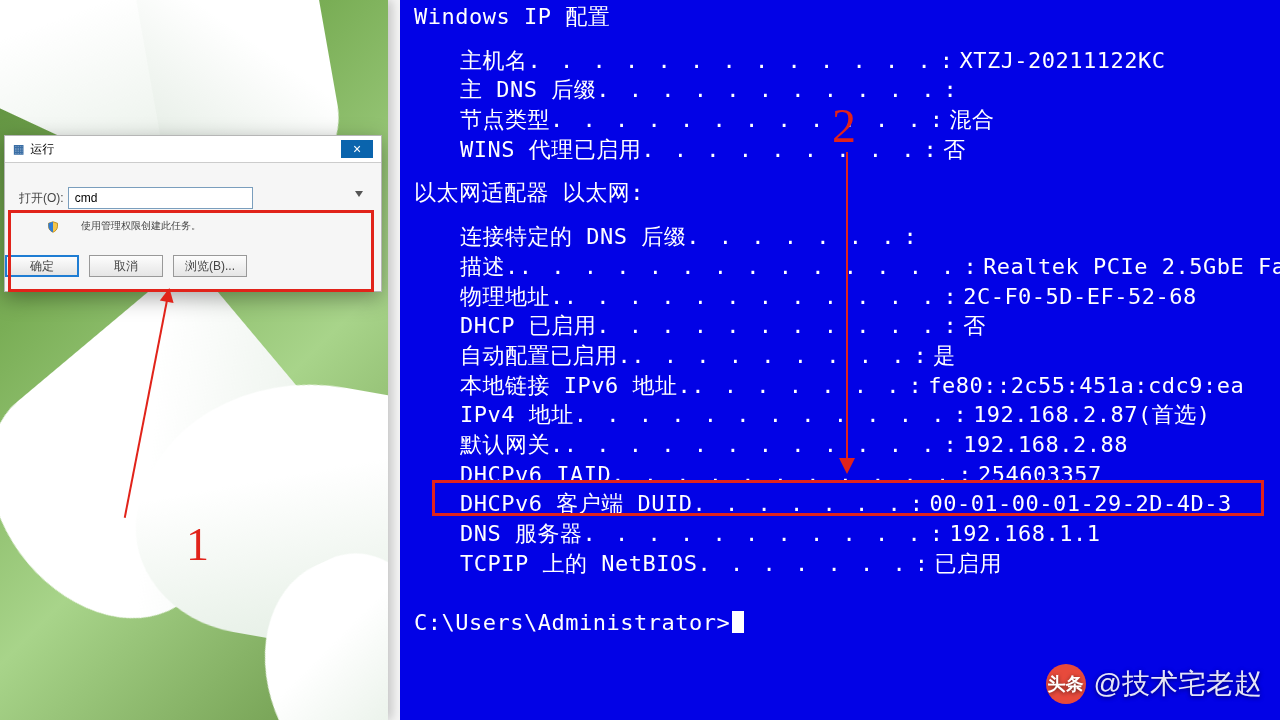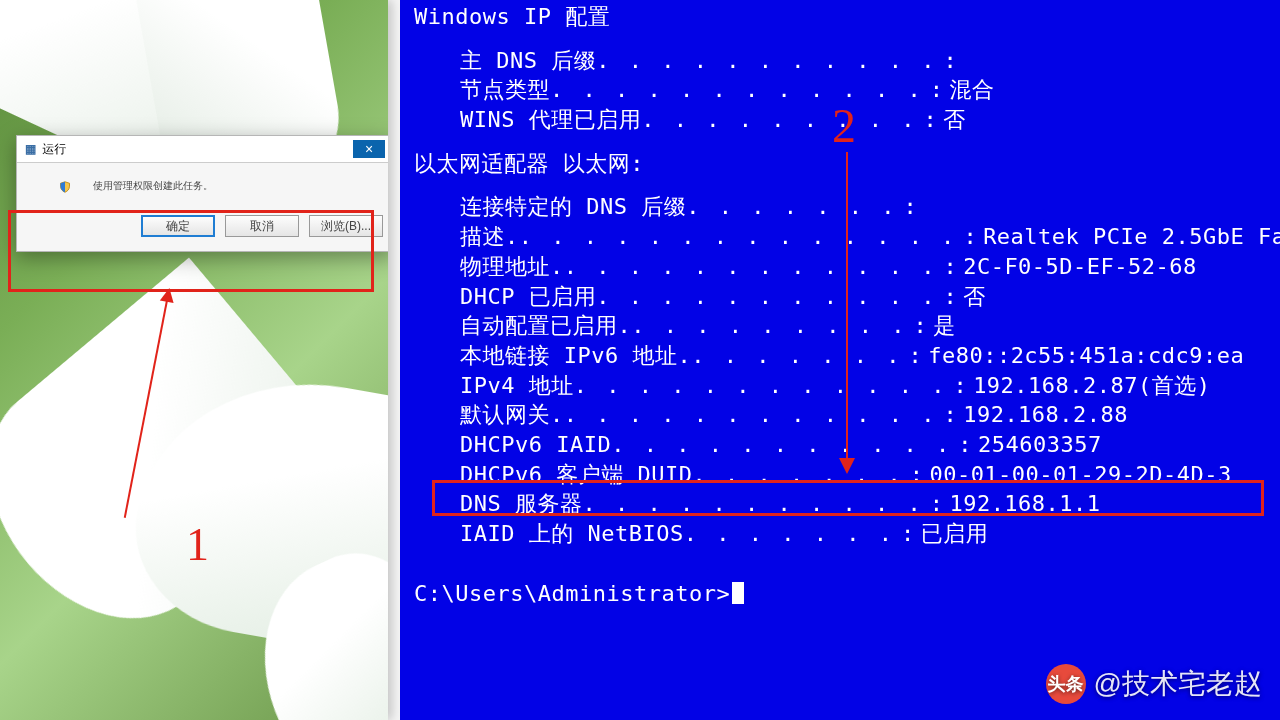--- a/index.html
+++ b/index.html
@@ -26,21 +26,21 @@
         border-radius: 60% 0 0 60% / 100% 0 0 100%; transform:rotate(-40deg);
         background: linear-gradient(135deg,#fff 50%,#e8f0e8 100%); }
   .p4 { left:140px; top:380px; width:300px; height:260px;
         border-radius: 80% 0 0 50%; transform:rotate(10deg);
         background: linear-gradient(160deg,#fff 40%,#e0ece0 100%); }
   .p5 { left:260px; top:560px; width:180px; height:200px;
         border-radius:60% 40% 40% 60%/70% 40% 60% 40%; transform:rotate(-25deg);
         background: linear-gradient(160deg,#fff 40%,#e0ece0 100%); }
 
   .run-dialog {
-    position: absolute; left: 16px; top: 135px; width: 378px;
+    position: absolute; left: 4px; top: 135px; width: 378px;
     background: #f6f6f6; border: 1px solid #b6b6b6;
     box-shadow: 0 6px 20px rgba(0,0,0,.35);
     font-size: 12px; color:#444;
   }
   .run-title {
     background:#fff; color:#000; padding:4px 8px;
     display:flex; justify-content:space-between; align-items:center;
     border-bottom:1px solid #ccc; font-size:12px;
   }
   .close-x { color:#fff; background:#0a64ad; width:32px; height:18px;
@@ -53,21 +53,21 @@
   .open-row { display:flex; align-items:center; gap:4px; margin:12px 0 6px 0; }
   .open-label { font-size:12px; white-space:nowrap; }
   .open-input { flex:1; border:1px solid #7a9ebd; background:#fff; height:22px;
     padding:0 22px 0 6px; font-size:12px; color:#000; position:relative; }
   .combo { position:relative; flex:1; }
   .combo .caret { position:absolute; right:4px; top:4px; width:0;height:0;
     border-left:4px solid transparent;border-right:4px solid transparent;border-top:6px solid #555; }
   .admin-line { display:flex; align-items:flex-end; gap:22px; padding:4px 0 0 28px; font-size:10px; color:#444;}
   .shield { width:12px;height:12px; }
   .shield svg{display:block}
-  .btn-row { display:flex; justify-content:flex-end; gap:10px; padding:14px 10px 14px 0; }
+  .btn-row { display:flex; gap:10px; padding:14px 10px 14px 0; }
   .btn { min-width:74px; height:22px; font-size:12px;
     background:linear-gradient(#fdfdfd,#e5e5e5); border:1px solid #999;
     display:flex;align-items:center;justify-content:center; cursor:pointer; }
   .btn.primary { border:2px solid #1f7dd3; }
 
   .annot-box-1 {
     position:absolute; left:8px; top:210px; width:366px; height:82px;
     border:3px solid #e1231a; pointer-events:none;
   }
   .annot-arrow-1 {
@@ -144,20 +144,27 @@
   <div class="petal p3"></div>
   <div class="petal p4"></div>
   <div class="petal p5"></div>
 
   <div class="run-dialog">
     <div class="run-title">
       <span><span style="color:#3a6ea5;font-weight:700;margin-right:6px;">▦</span><span>运行</span></span>
       <span class="close-x">×</span>
     </div>
     <div class="run-body">
+      <div class="open-row">
+        <span class="open-label">打开(O):</span>
+        <span class="combo">
+          <input class="open-input" value="cmd" style="">
+          <span class="caret"></span>
+        </span>
+      </div>
       <div class="admin-line">
         <span class="shield">
           <svg viewBox="0 0 16 16">
               <path d="M8 1l6 2v4c0 4-3 7-6 8-3-1-6-4-6-8V3l6-2z" fill="#f6c54a" stroke="#b07b00" stroke-width="1"></path>
               <path d="M8 1v14c-3-1-6-4-6-8V3l6-2z" fill="#2e7bd6"></path>
             </svg>
         </span>
         <span>使用管理权限创建此任务。</span>
       </div>
     </div>
@@ -170,40 +177,41 @@
 </div>
 
 <div class="annot-box-1"></div>
 <div class="annot-arrow-1"></div>
 <div class="annot-1-num">1</div>
 
 <div class="right-pane">
   <div class="ip-line">Windows IP 配置</div>
   <div class="blank"></div>
   <div id="sec1" class="sec">
+      <div class="kv ind1"><span class="k">主机名</span><span class="d">  . . . . . . . . . . . . .</span><span class="c">:</span><span class="v">XTZJ-20211122KC</span></div>
       <div class="kv ind1"><span class="k">主 DNS 后缀</span><span class="d"> . . . . . . . . . . .</span><span class="c">:</span><span class="v"></span></div>
       <div class="kv ind1"><span class="k">节点类型</span><span class="d">  . . . . . . . . . . . .</span><span class="c">:</span><span class="v">混合</span></div>
       <div class="kv ind1"><span class="k">WINS 代理已启用</span><span class="d"> . . . . . . . . .</span><span class="c">:</span><span class="v">否</span></div>
     </div>
   <div class="blank"></div>
   <div class="ip-line ind0">以太网适配器 以太网:</div>
   <div class="blank"></div>
   <div id="sec2" class="sec">
       <div class="kv ind1"><span class="k">连接特定的 DNS 后缀</span><span class="d"> . . . . . . .</span><span class="c">:</span><span class="v"></span></div>
       <div class="kv ind1"><span class="k">描述.</span><span class="d"> . . . . . . . . . . . . . .</span><span class="c">:</span><span class="v">Realtek PCIe 2.5GbE Fam</span></div>
       <div class="kv ind1"><span class="k">物理地址.</span><span class="d"> . . . . . . . . . . . .</span><span class="c">:</span><span class="v">2C-F0-5D-EF-52-68</span></div>
       <div class="kv ind1"><span class="k">DHCP 已启用</span><span class="d"> . . . . . . . . . . .</span><span class="c">:</span><span class="v">否</span></div>
       <div class="kv ind1"><span class="k">自动配置已启用.</span><span class="d"> . . . . . . . . .</span><span class="c">:</span><span class="v">是</span></div>
       <div class="kv ind1"><span class="k">本地链接 IPv6 地址.</span><span class="d"> . . . . . . .</span><span class="c">:</span><span class="v">fe80::2c55:451a:cdc9:ea</span></div>
       <div class="kv ind1"><span class="k">IPv4 地址</span><span class="d"> . . . . . . . . . . . .</span><span class="c">:</span><span class="v">192.168.2.87(首选)</span></div>
       <div class="kv ind1"><span class="k">默认网关.</span><span class="d"> . . . . . . . . . . . .</span><span class="c">:</span><span class="v">192.168.2.88</span></div>
       <div class="kv ind1"><span class="k">DHCPv6 IAID</span><span class="d"> . . . . . . . . . . .</span><span class="c">:</span><span class="v">254603357</span></div>
       <div class="kv ind1"><span class="k">DHCPv6 客户端 DUID</span><span class="d">  . . . . . . .</span><span class="c">:</span><span class="v">00-01-00-01-29-2D-4D-3</span></div>
       <div class="kv ind1"><span class="k">DNS 服务器</span><span class="d">  . . . . . . . . . . .</span><span class="c">:</span><span class="v">192.168.1.1</span></div>
-      <div class="kv ind1"><span class="k">IAID 上的 NetBIOS</span><span class="d">  . . . . . . .</span><span class="c">:</span><span class="v">已启用</span></div>
+      <div class="kv ind1"><span class="k">TCPIP 上的 NetBIOS</span><span class="d">  . . . . . . .</span><span class="c">:</span><span class="v">已启用</span></div>
     </div>
   <div class="blank"></div>
   <div class="ip-line prompt-row"><span>C:\Users\Administrator&gt;</span><span class="cursor"></span></div>
 </div>
 
 <div class="annot-2-num">2</div>
 <div class="annot-arrow-2"></div>
 <div class="annot-box-2"></div>
 
 <div class="watermark">

